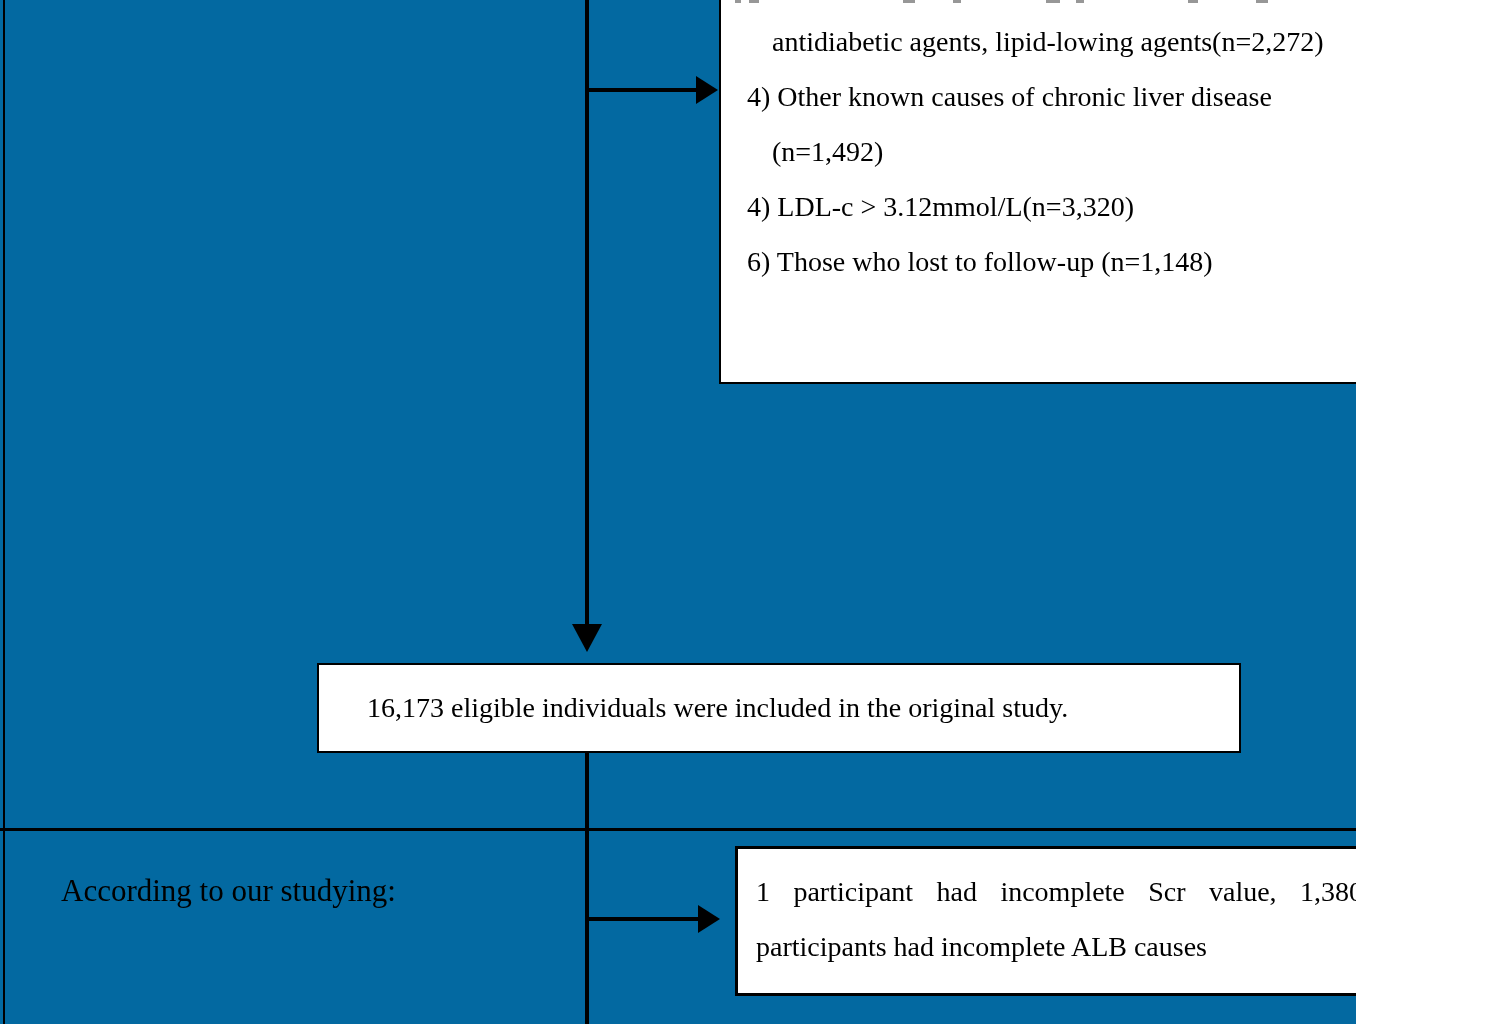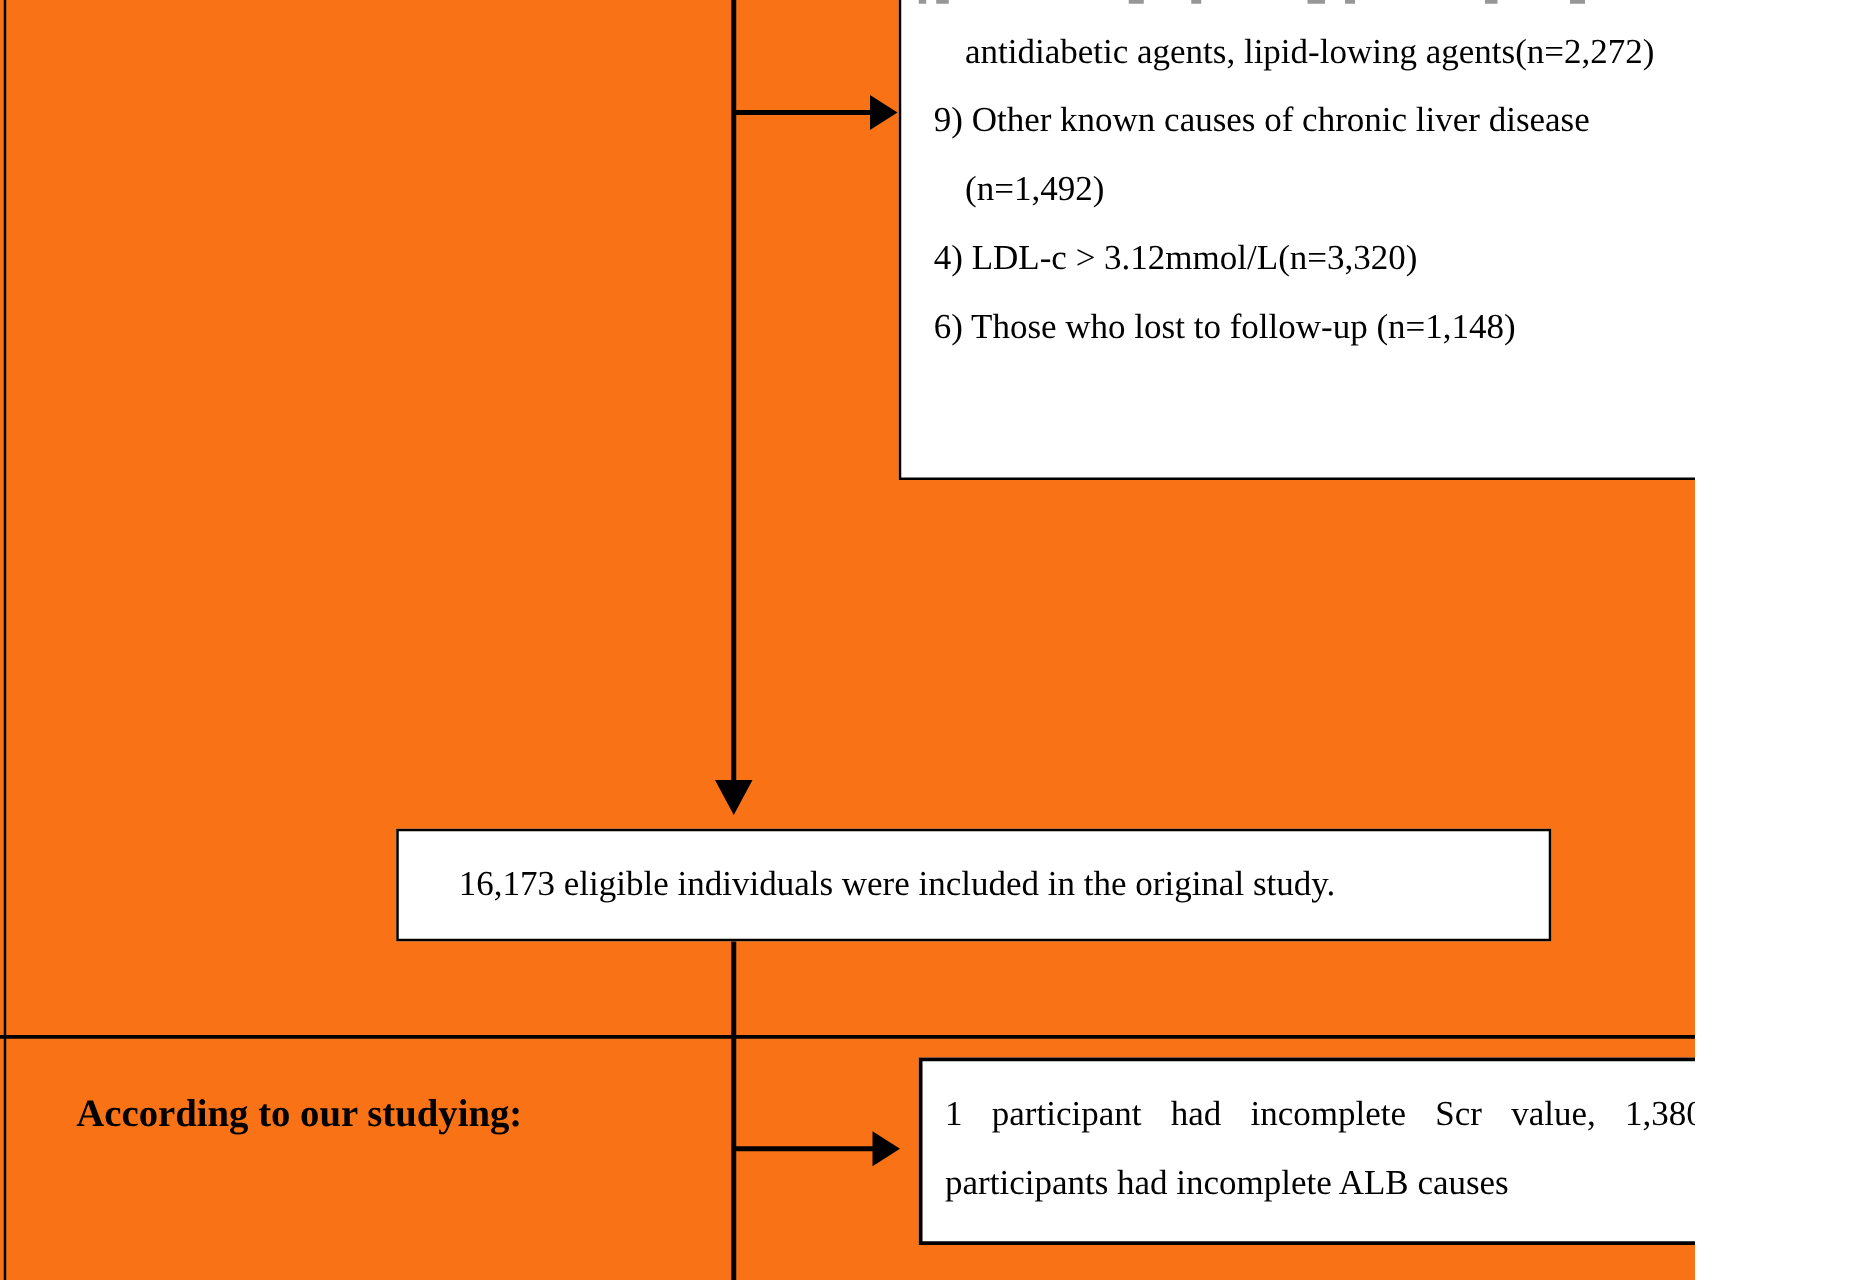--- a/index.html
+++ b/index.html
@@ -1,20 +1,20 @@
 <!DOCTYPE html>
 <html><head>
 <meta charset="utf-8">
 <style>
   html,body{margin:0;padding:0;background:#ffffff;}
   #stage{
     position:relative;
     width:1356px;height:1024px;
     overflow:hidden;
-    background:#f97316;
+    background:#0369a1;
     font-family:"Liberation Serif","DejaVu Serif",serif;
     color:#000000;
   }
   
   .frame-edge{position:absolute;background:#000000;}
   #frame-left{left:3px;top:0;width:2px;height:1024px;}
   #frame-right{left:1484px;top:0;width:3px;height:1024px;}
 
   
   .hline,.vline{position:absolute;background:#000000;}
@@ -72,21 +72,21 @@
     padding-left:48px;
     font-size:28px;white-space:nowrap;
   }
 
   
   #divider{left:0;top:828px;width:1489px;height:3px;position:absolute;background:#000000;}
 
   
   #section-label{
     position:absolute;left:61px;top:871px;
-    font-size:31px;font-weight:bold;line-height:40px;white-space:nowrap;
+    font-size:31px;font-weight:normal;line-height:40px;white-space:nowrap;
   }
 
   
   #incomplete-lines{position:absolute;left:0;right:0;top:0;padding:15px 24px 0 18px;}
   .inc-line{font-size:28px;line-height:55px;height:55px;}
   .inc-line.justified{text-align:justify;text-align-last:justify;}
 </style>
 </head>
 <body>
 
@@ -102,21 +102,21 @@
   <div id="branch1-shaft" class="hline"></div>
   <div id="branch1-head" class="head-right"></div>
 
   <div id="branch2-shaft" class="hline"></div>
   <div id="branch2-head" class="head-right"></div>
 
   <div id="exclusion-box" class="box">
     <div id="exclusion-lines">
       <div class="cut-spacer"></div>
       <div class="excl-line indent">antidiabetic agents, lipid-lowing agents(n=2,272)</div>
-      <div class="excl-line">9) Other known causes of chronic liver disease</div>
+      <div class="excl-line">4) Other known causes of chronic liver disease</div>
       <div class="excl-line indent">(n=1,492)</div>
       <div class="excl-line">4) LDL-c &gt; 3.12mmol/L(n=3,320)</div>
       <div class="excl-line">6) Those who lost to follow-up (n=1,148)</div>
     </div>
   </div>
 
   <div id="cutoff-fragments">
     <i></i>
       <i></i>
       <i></i>

